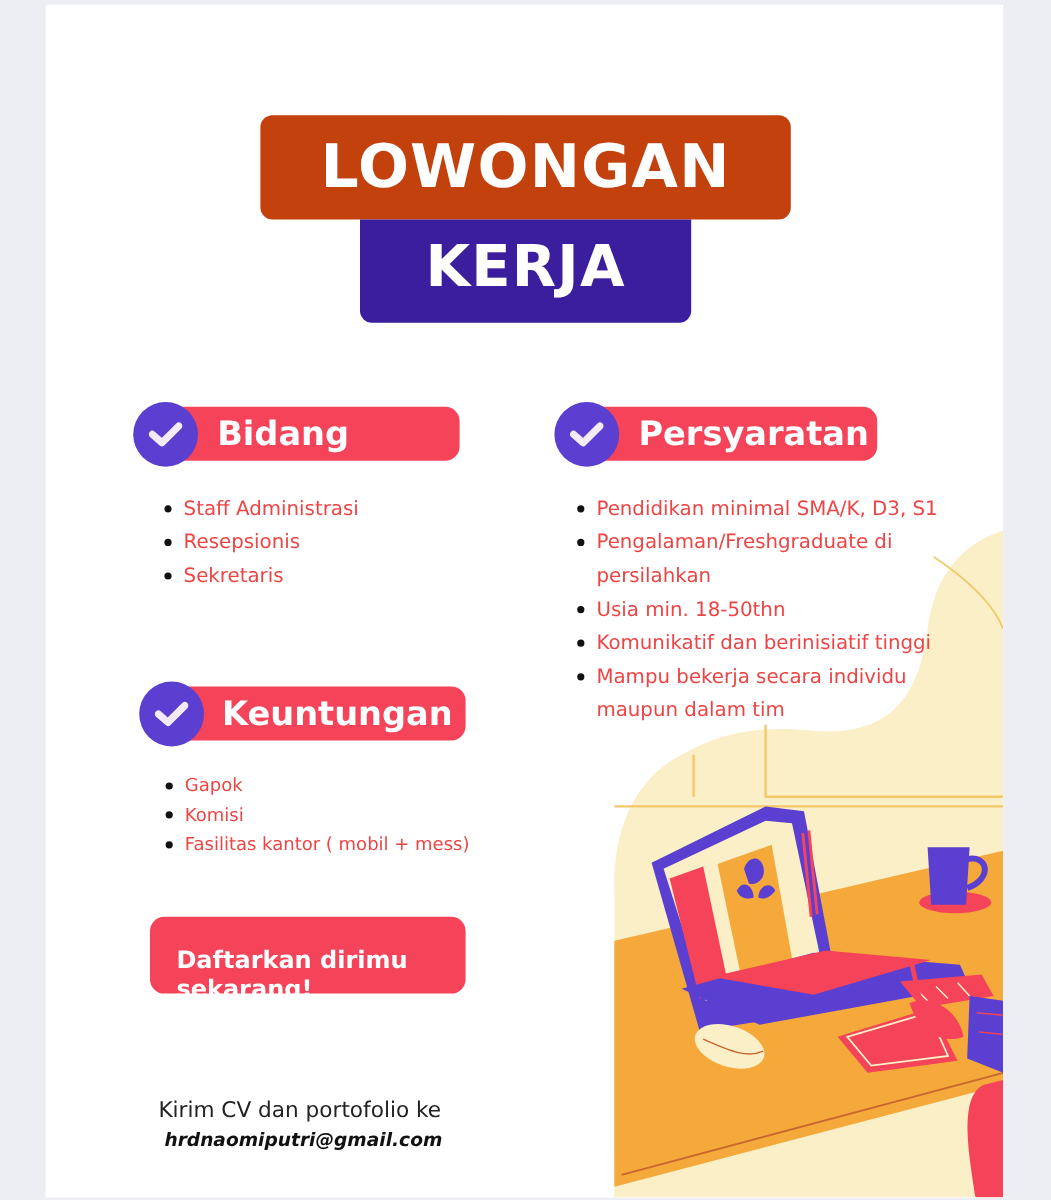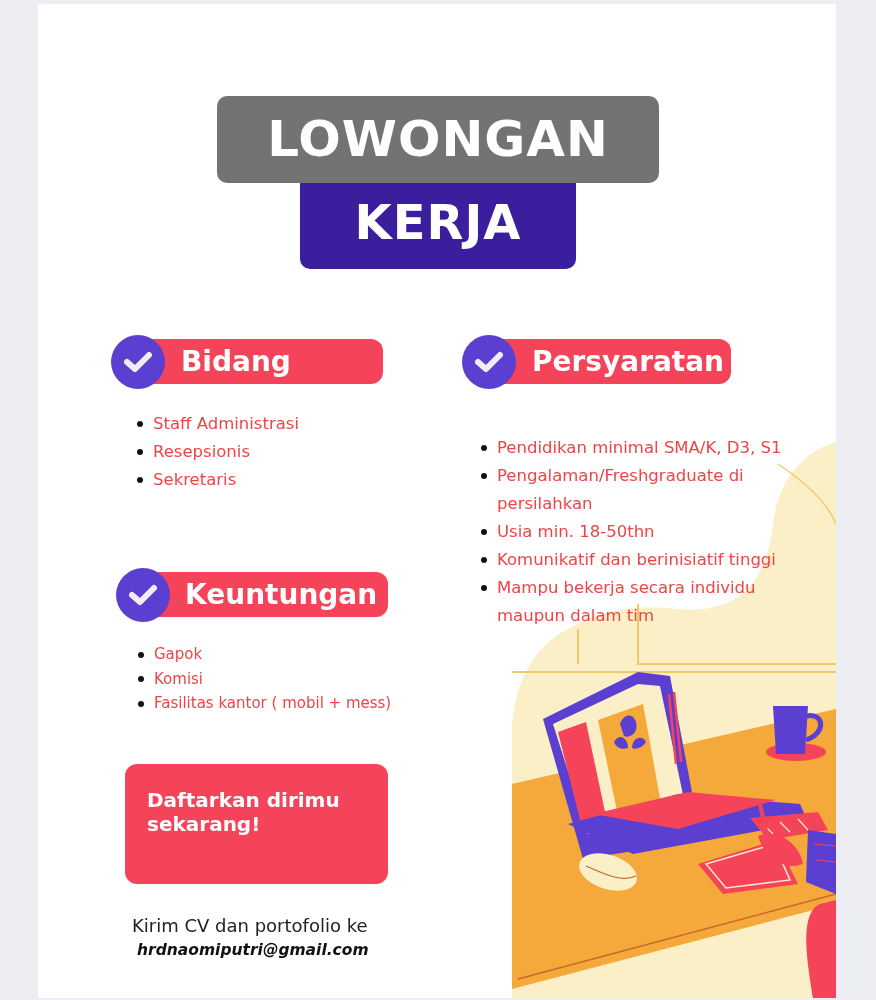--- a/index.html
+++ b/index.html
@@ -10,21 +10,21 @@
   }
   .poster {
     position:absolute; left:38px; top:4px; width:798px; height:994px;
     background:#ffffff; overflow:hidden;
   }
   .illus { position:absolute; left:0; top:0; width:798px; height:994px; }
   .title-box {
     position:absolute; color:#ffffff; font-family:"DejaVu Sans", sans-serif;
     font-weight:bold; text-align:center; letter-spacing:1px; border-radius:10px;
   }
-  .title-1 { left:179px; top:92px; width:442px; height:87px; background:#737373;
+  .title-1 { left:179px; top:92px; width:442px; height:87px; background:#c2410c;
     font-size:50px; line-height:87px; }
   .title-2 { left:262px; top:179px; width:276px; height:86px; background:#3a1e9e;
     font-size:48px; line-height:79px; border-radius:0 0 10px 10px; }
   .pill {
     position:absolute; height:45px; background:#f54359; border-radius:12px;
     color:#ffffff; font-weight:bold; font-size:28px; line-height:45px;
     padding-left:43px; box-sizing:border-box;
   }
   .check {
     position:absolute; width:54px; height:54px; border-radius:50%;
@@ -37,21 +37,21 @@
   ul.list li { position:relative; padding-left:19px; }
   ul.list li::before {
     content:""; position:absolute; left:3px; width:6px; height:6px;
     border-radius:50%; background:#111;
   }
   .list-big li { font-size:16.5px; line-height:28px; }
   .list-big li::before { top:11px; }
   .list-small li { font-size:15px; line-height:24.5px; }
   .list-small li::before { top:9.5px; }
   .cta {
-    position:absolute; left:87px; top:760px; width:263px; height:120px;
+    position:absolute; left:87px; top:760px; width:263px; height:64px;
     background:#f54359; border-radius:12px; color:#ffffff;
     font-weight:bold; font-size:20px; line-height:24px;
     padding:24px 20px 11px 22px; box-sizing:border-box; cursor:pointer;
   }
   .contact { position:absolute; left:94px; top:910px; color:#222; }
   .contact-label { font-size:18px; line-height:24px; }
   .contact-email { font-size:15.5px; font-weight:bold; font-style:italic; color:#111; line-height:24px; margin-left:5px; }
 </style>
 </head>
 <body>
@@ -128,21 +128,21 @@
   </ul>
 
   <div class="pill" style="left:451px; top:335px; width:242px;">
     <span>Persyaratan</span>
   </div>
   <div class="check" style="left:424px; top:331px;">
     <svg width="28" height="22" viewBox="0 0 28 22">
         <path d="M3,11 L11,18 L25,4" stroke="#f3ebf7" stroke-width="6" fill="none" stroke-linecap="round" stroke-linejoin="round"></path>
       </svg>
   </div>
-  <ul class="list list-big" style="left:440px; top:406px; width:330px;margin-top:24px;">
+  <ul class="list list-big" style="left:440px; top:406px; width:330px;">
     <li>Pendidikan minimal SMA/K, D3, S1</li>
     <li style="width:270px;">Pengalaman/Freshgraduate di persilahkan</li>
     <li>Usia min. 18-50thn</li>
     <li>Komunikatif dan berinisiatif tinggi</li>
     <li style="width:280px;">Mampu bekerja secara individu maupun dalam tim</li>
   </ul>
 
   <div class="pill" style="left:104px; top:568px; width:246px;">
     <span>Keuntungan</span>
   </div>

